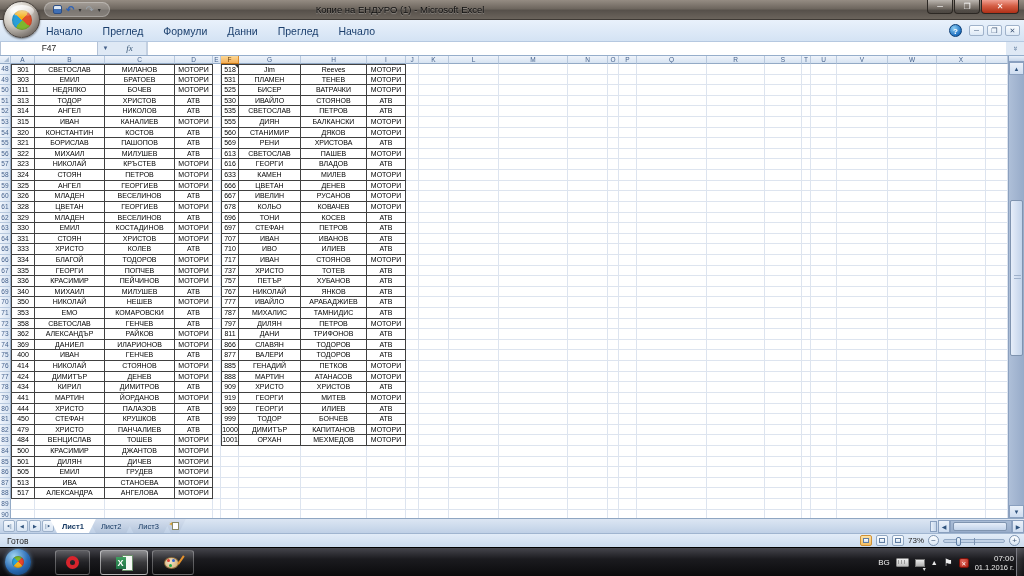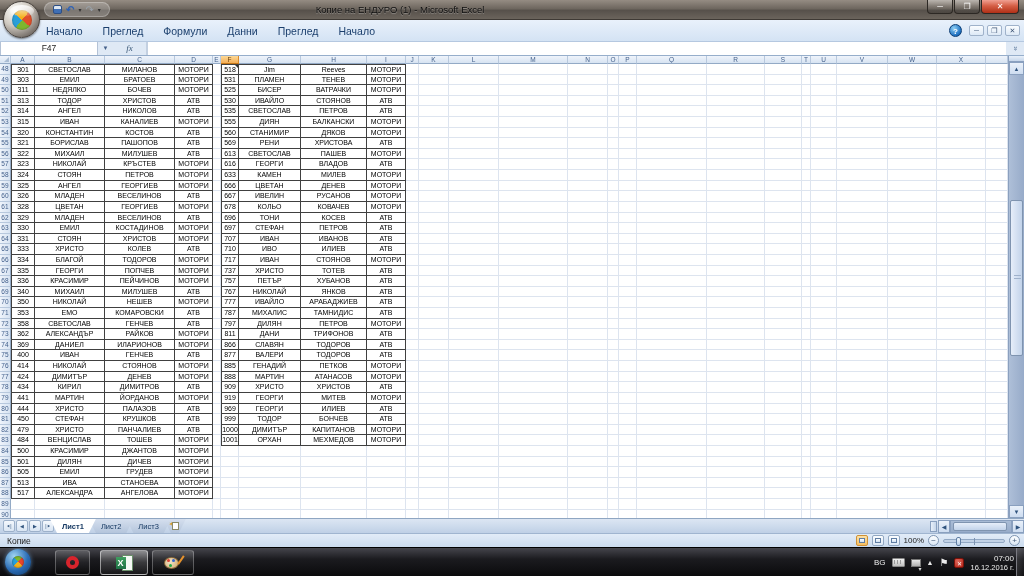--- a/index.html
+++ b/index.html
@@ -1488,26 +1488,26 @@
     <div class="hsplit"></div>
     <div class="harr">◀</div>
     <div class="htrough">
         <div class="hthumb"></div>
       </div>
     <div class="harr">▶</div>
   </div>
 </div>
 
 <div class="statusbar">
-  <div class="ready">Копие</div>
+  <div class="ready">Готов</div>
   <div class="sright">
     <div class="vb on"></div>
     <div class="vb"></div>
     <div class="vb"></div>
-    <div class="zlabel">100%</div>
+    <div class="zlabel">73%</div>
     <div class="zbtn">−</div>
     <div class="ztrack">
         <div class="ztick"></div>
         <div class="zhandle"></div>
       </div>
     <div class="zbtn">+</div>
   </div>
 </div>
 
 <div class="taskbar">
@@ -1534,17 +1534,17 @@
     </div>
   <div class="tray">
     <span class="lang">BG</span>
     <span class="kbico"></span>
     <span class="lbico"></span>
     <span class="uparr">▲</span>
     <span class="flagico">⚑</span>
     <span class="redico">✕</span>
     <div class="clock">
       <div class="t1">07:00</div>
-      <div class="t2">16.12.2016 г.</div>
+      <div class="t2">01.1.2016 г.</div>
     </div>
   </div>
   <div class="showdesk"></div>
 </div>
 
 </body></html>

